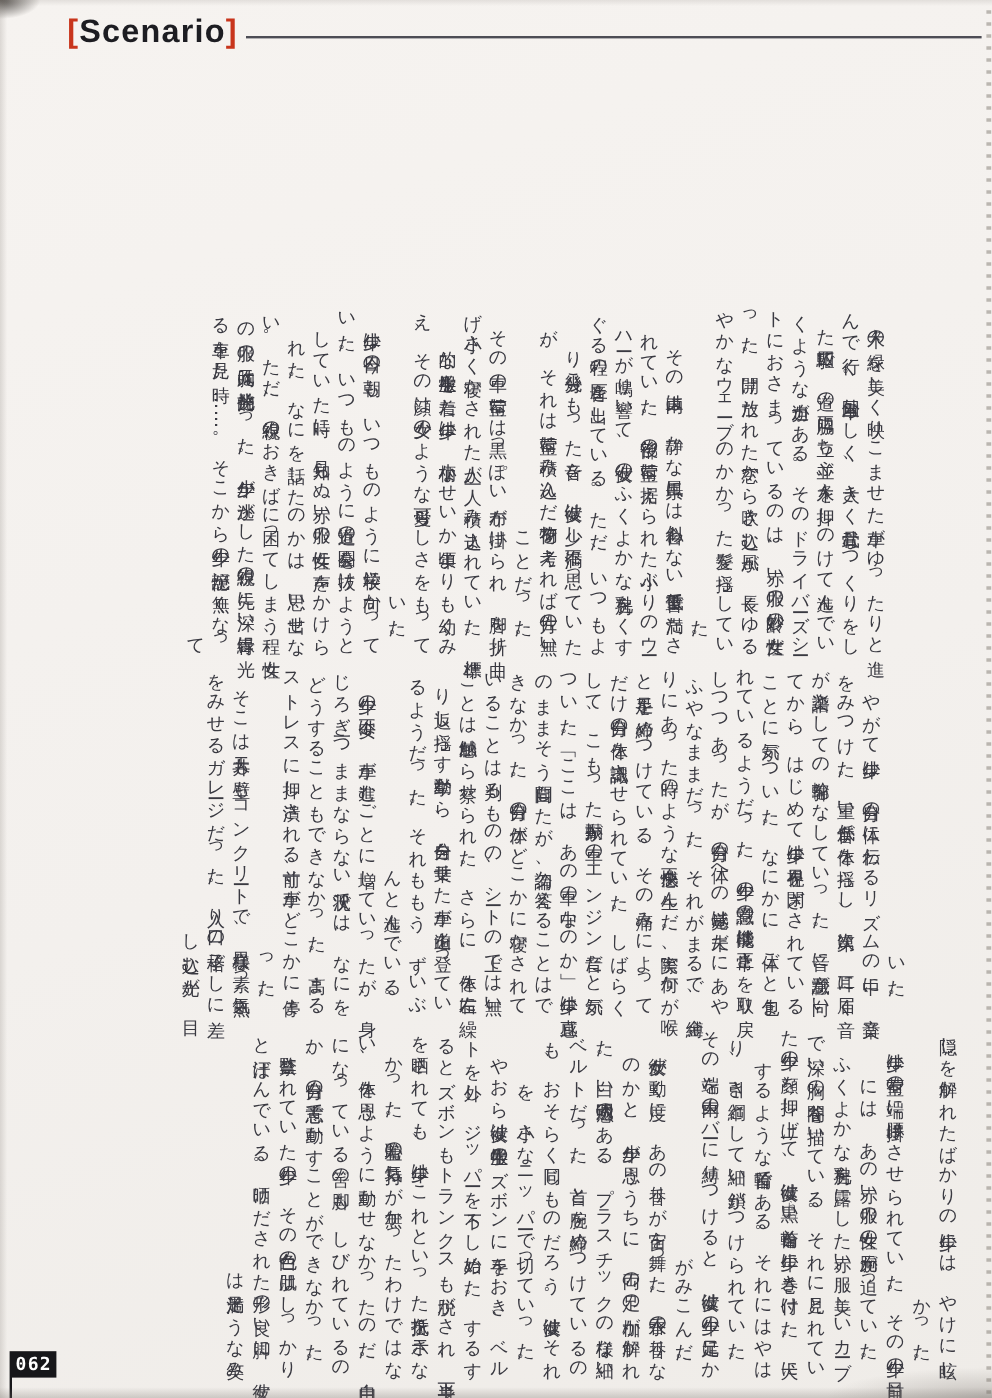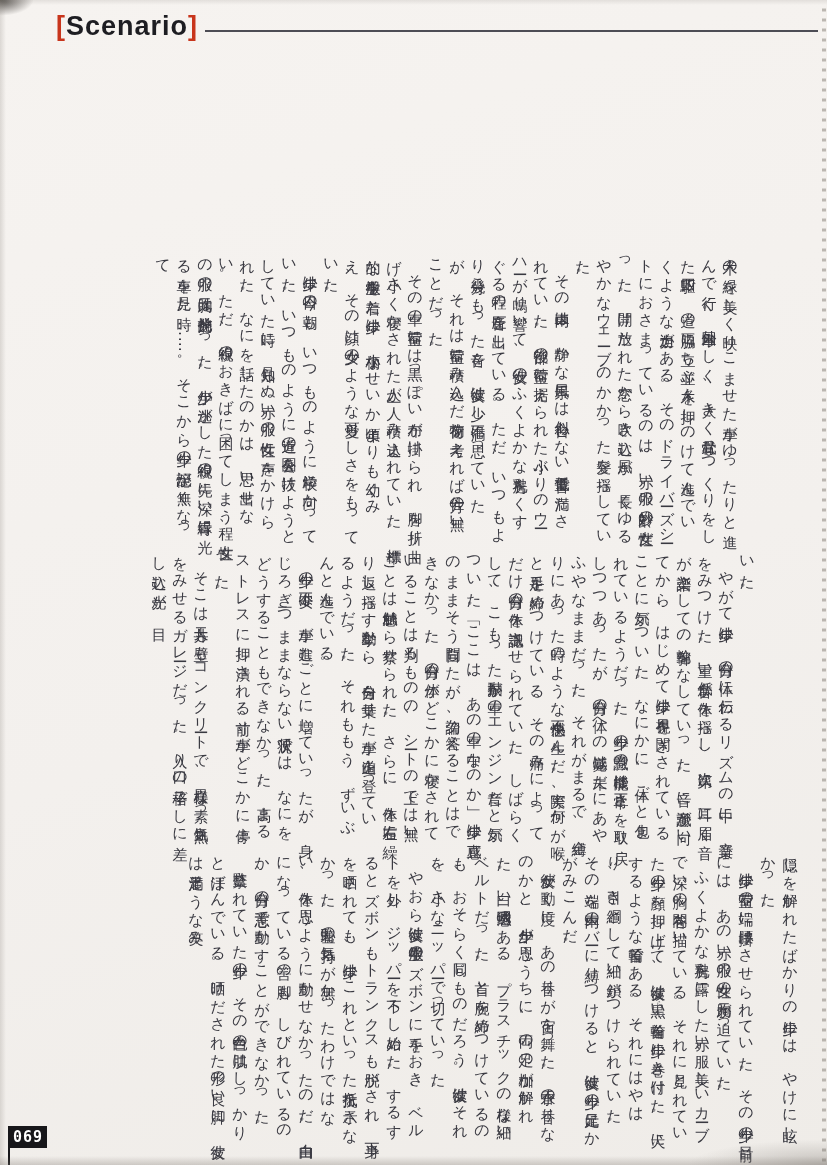--- a/index.html
+++ b/index.html
@@ -1,19 +1,20 @@
 <!DOCTYPE html>
 <html><head>
 <meta charset="utf-8">
 <style>
   html,body { margin:0; padding:0; background:#e9e6e2; }
   .page {
     position:relative; width:827px; height:1165px; overflow:hidden;
     background:linear-gradient(160deg,#f6f3f0 0%,#f3f0ed 55%,#efece8 100%);
     font-family:"DejaVu Sans",sans-serif;
+    text-align:right;
   }
   
   .hdr { position:absolute; left:56px; top:11px; font-family:"Liberation Sans",sans-serif;
          font-weight:bold; font-size:27px; letter-spacing:1px; color:#1d1d22; white-space:nowrap; }
   .hdr .bracket { color:#c8351c; }
   .hdr-rule { position:absolute; left:205px; top:30px; width:613px; height:2px; background:#4d4d55; }
   
   .dan { position:absolute; writing-mode:vertical-rl; color:#393941;
          font-size:15px; line-height:21px; letter-spacing:0.8px; }
   .dan p { margin:0; padding:0; }
@@ -75,21 +76,21 @@
     <p class="ind">ふくよかな乳房を露にした赤い服、美しいカーブで深い胸の谷間を描いている。それに見とれていた少年の顔を押し上げて、彼女は黒い首輪を少年に巻き付けた。犬にするような首輪である。それにはやはり、引き綱として細い鎖がつけられていた。その端を車内のバーに縛りつけると、彼女は少年の足元にかがみこんだ。</p>
     <p class="ind">彼女が動く度に、あの香りが宙を舞った。香水の香りなのかと、少年が思ううちに、両の足の枷が解かれた。白い透明感のある、プラスチックの様な細いベルトだった。首と腕を締めつけているのも、おそらく同じものだろう。彼女はそれを、小さなニッパーで切っていった。</p>
     <p class="ind">やおら彼女は学生服のズボンに手をおき、ベルトを外し、ジッパーを下ろし始めた。するするとズボンもトランクスも脱がされ、下半身を晒されても、少年はこれといった抵抗を示さなかった。羞恥の気持ちが無かったわけではない、体を思うように動かせなかったのだ。自由になっている筈の脚も、しびれているのか、自分の意志で動かすことができなかった。</p>
     <p class="ind">監禁されていた少年の、その色白の肌はしっかりと汗ばんでいる。晒けだされた形の良い脚に、彼女は満足そうな笑み</p>
   </section>
 
   <span class="furigana">あらわ</span>
 
   <div class="badge-line"></div>
   <div class="page-badge">
-    <span>069</span>
+    <span>062</span>
   </div>
 
   <div class="deckle"></div>
   <div class="corner-smudge"></div>
   <div class="left-shade"></div>
   <div class="top-shade"></div>
   <div class="bottom-shade"></div>
   <div class="br-corner-shade"></div>
 
 </div>

